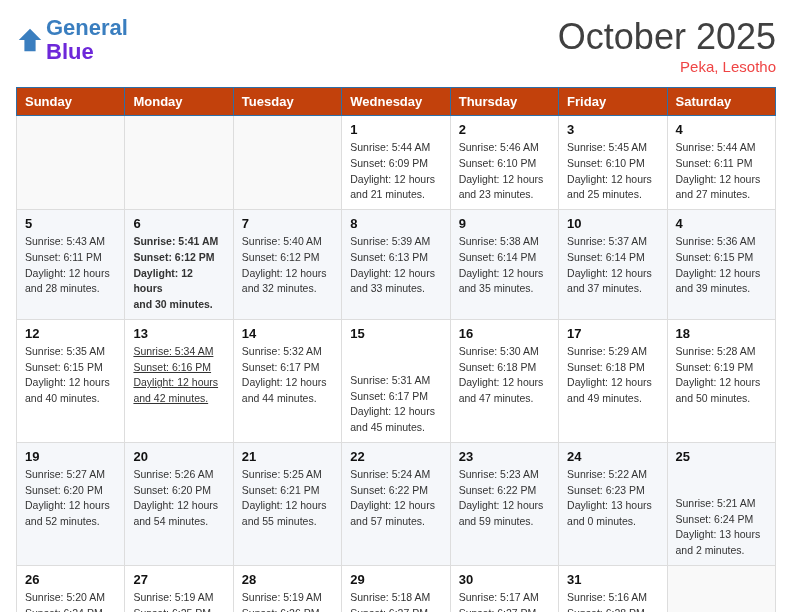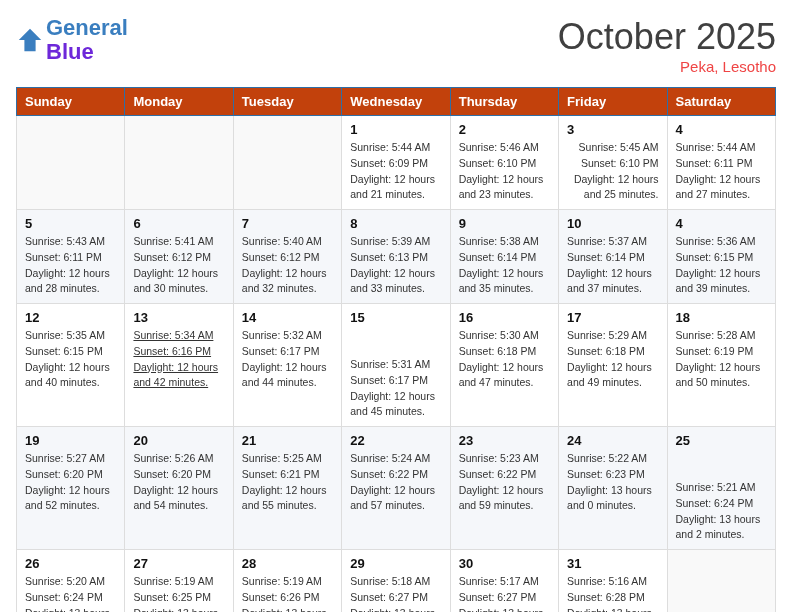--- a/index.html
+++ b/index.html
@@ -136,21 +136,21 @@
         </td>
         <td>
           <div class="day-number">2</div>
           <div class="day-info" style="white-space: pre-line;">Sunrise: 5:46 AM
 Sunset: 6:10 PM
 Daylight: 12 hours
 and 23 minutes.</div>
         </td>
         <td>
           <div class="day-number">3</div>
-          <div class="day-info" style="white-space: pre-line; text-align: right;">Sunrise: 5:45 AM
+          <div class="day-info" style="white-space: pre-line;">Sunrise: 5:45 AM
 Sunset: 6:10 PM
 Daylight: 12 hours
 and 25 minutes.</div>
         </td>
         <td>
           <div class="day-number">4</div>
           <div class="day-info" style="white-space: pre-line;">Sunrise: 5:44 AM
 Sunset: 6:11 PM
 Daylight: 12 hours
 and 27 minutes.</div>
@@ -159,21 +159,21 @@
       <tr>
         <td>
           <div class="day-number">5</div>
           <div class="day-info" style="white-space: pre-line;">Sunrise: 5:43 AM
 Sunset: 6:11 PM
 Daylight: 12 hours
 and 28 minutes.</div>
         </td>
         <td>
           <div class="day-number">6</div>
-          <div class="day-info" style="white-space: pre-line;">Sunrise: 5:41 AM
+          <div class="day-info" style="white-space: pre-line; font-weight: bold;">Sunrise: 5:41 AM
 Sunset: 6:12 PM
 Daylight: 12 hours
 and 30 minutes.</div>
         </td>
         <td>
           <div class="day-number">7</div>
           <div class="day-info" style="white-space: pre-line;">Sunrise: 5:40 AM
 Sunset: 6:12 PM
 Daylight: 12 hours
 and 32 minutes.</div>

